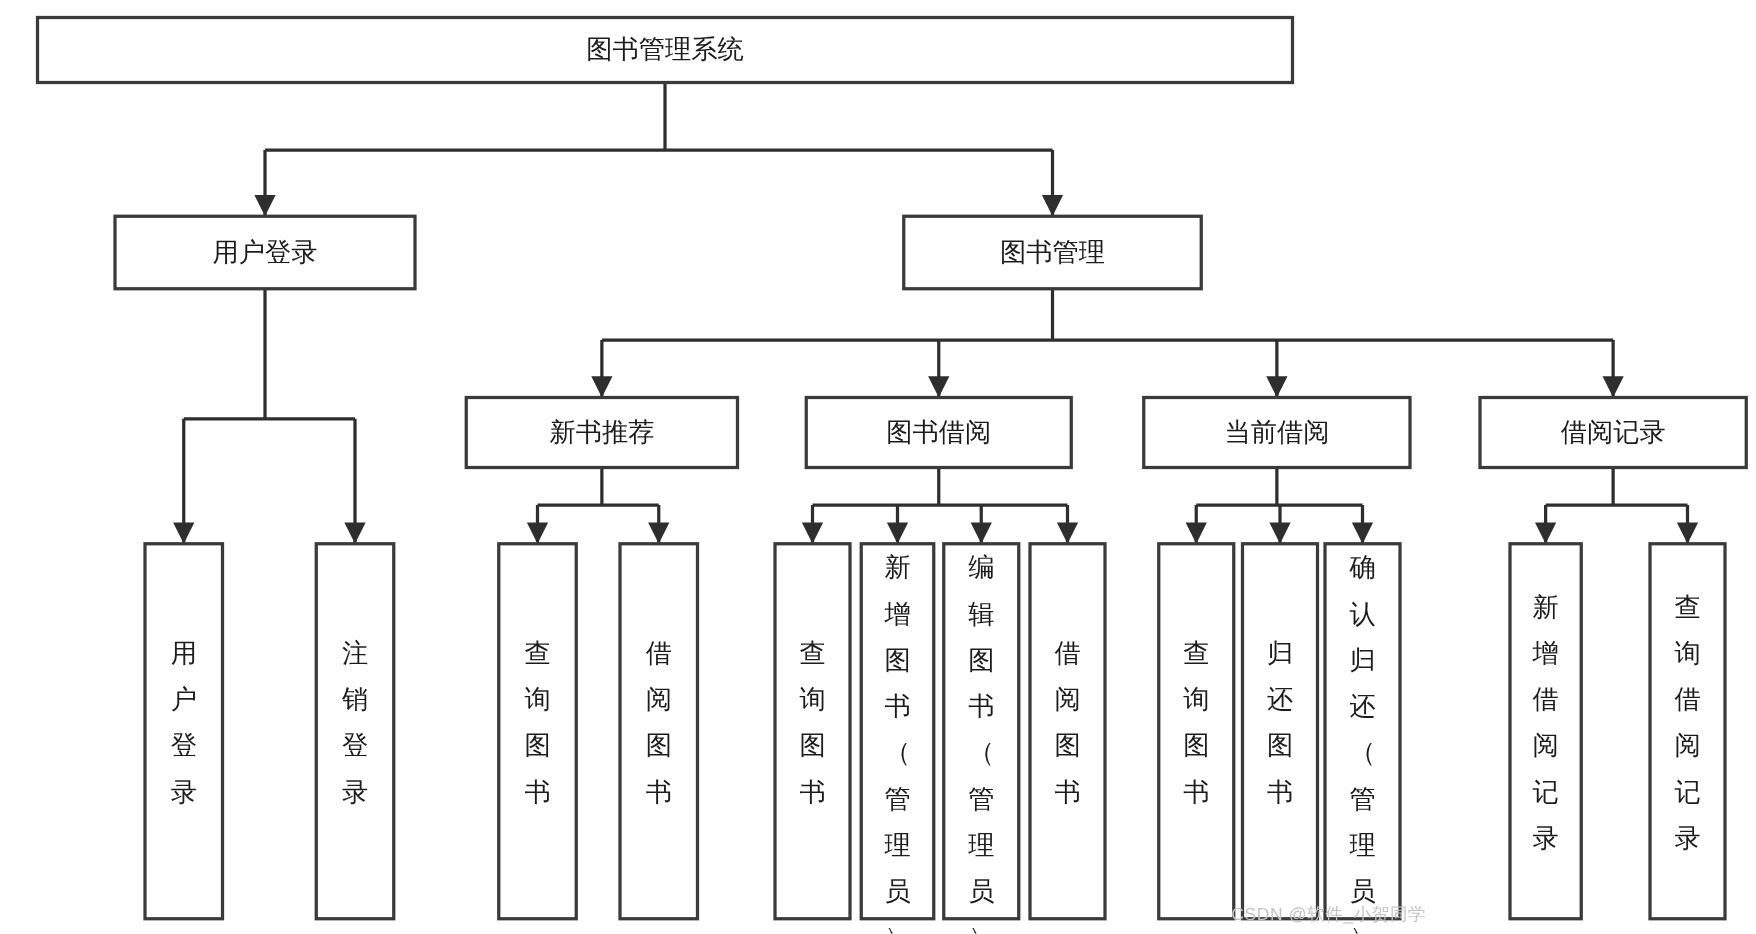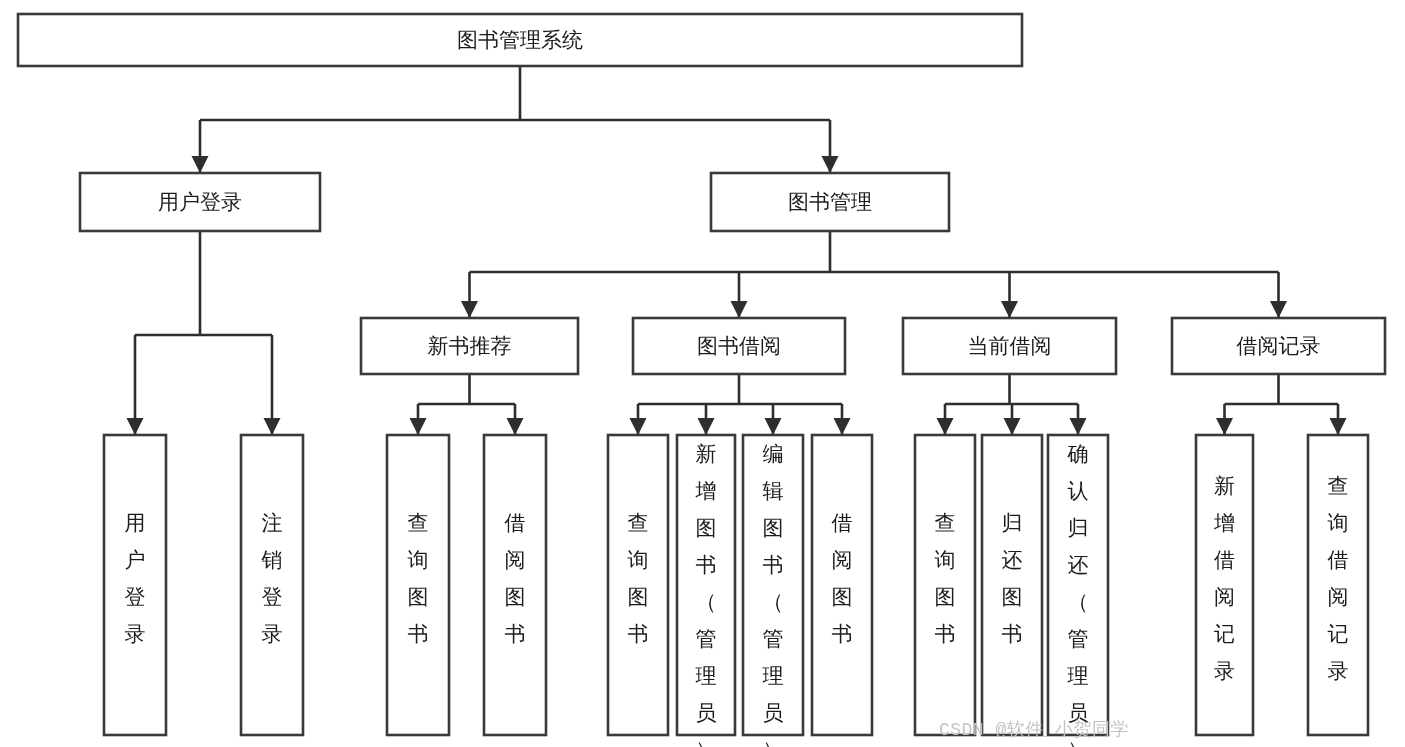--- a/index.html
+++ b/index.html
@@ -9,21 +9,21 @@
   }
   body {
     width: 1405px;
     height: 747px;
     position: relative;
     font-family: "DejaVu Sans", "Liberation Sans", sans-serif;
     overflow: hidden;
   }
   #diagram-root {
     position: absolute;
-    left: 0;
+    left: 12px;
     top: 0;
     width: 1143px;
     height: 747px;
   }
   svg#flow-svg {
     display: block;
     width: 1405px;
     height: 747px;
   }
   .node-rect {
@@ -52,22 +52,22 @@
   }
   .arrow-head {
     fill: #2e2e2e;
     stroke: none;
   }
   .watermark {
     position: absolute;
     right: 14px;
     bottom: 6px;
     color: #c3c3c3;
-    font-size: 18px;
-    font-family: Liberation Mono, monospace;
+    font-size: 14px;
+    font-family: Liberation Sans, sans-serif;
     letter-spacing: 0.5px;
     white-space: nowrap;
     pointer-events: none;
   }
 </style>
 </head>
 <body>
 
 <div id="diagram-root">
   <svg id="flow-svg" viewBox="0 0 1405 747">

